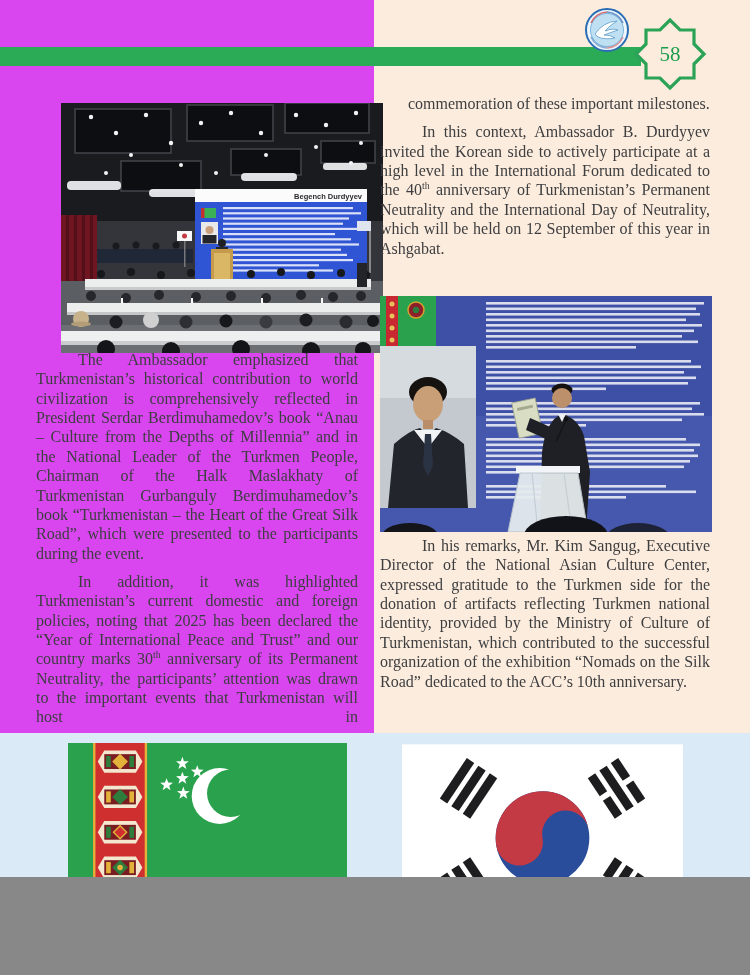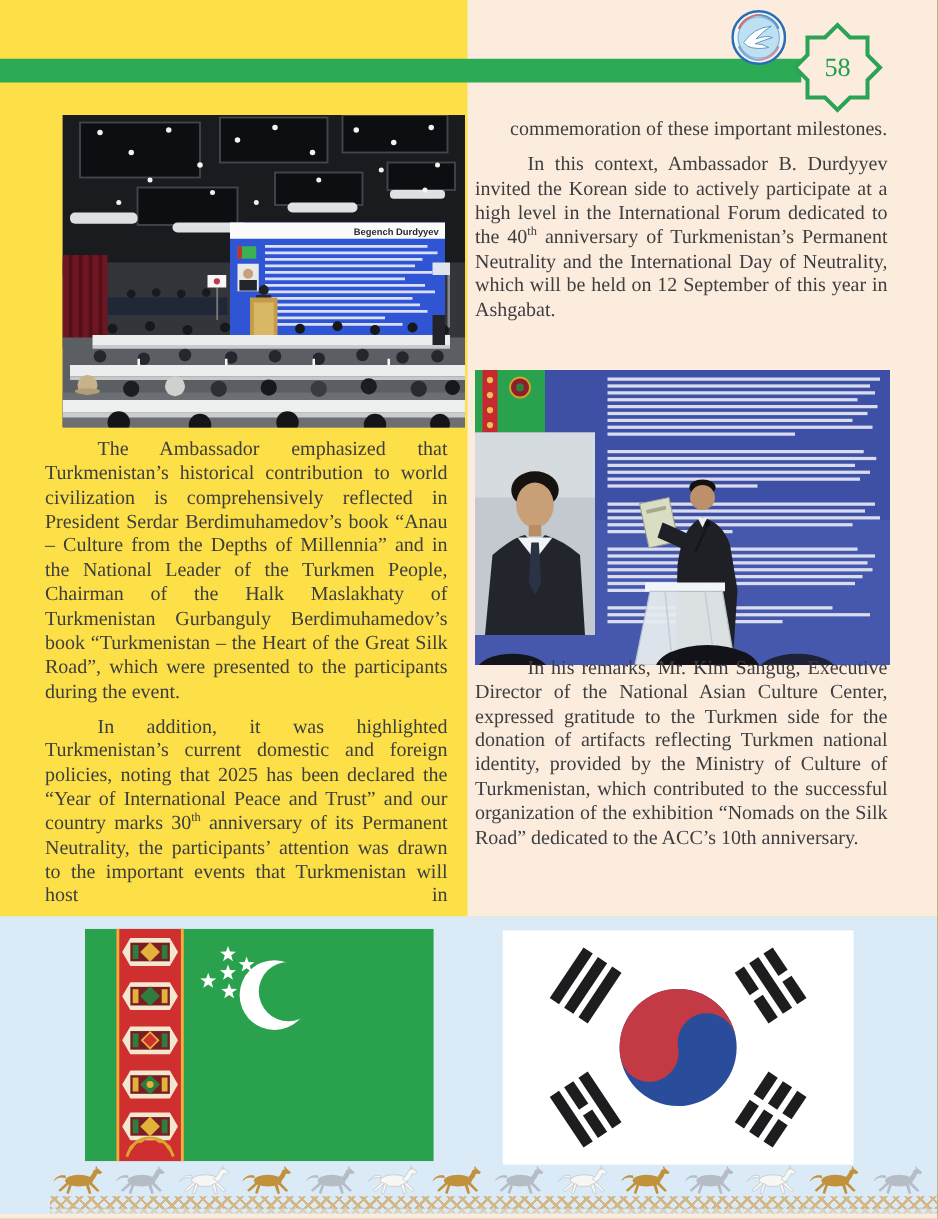--- a/index.html
+++ b/index.html
@@ -1,34 +1,34 @@
 <!DOCTYPE html>
 <html><head>
 <meta charset="utf-8">
 <style>
   html,body{margin:0;padding:0;background:#888;}
-  .page{position:relative;width:750px;height:975px;background:#fde047;overflow:hidden;
+  .page{position:relative;width:750px;height:877px;background:#d946ef;overflow:hidden;
         font-family:"Liberation Serif","DejaVu Serif",serif;}
   .right-panel{position:absolute;left:374px;top:0;width:376px;height:733px;background:#fcecdd;}
   .footer-panel{position:absolute;left:0;top:733px;width:750px;height:242px;background:#daeaf6;}
   .bottom-strip{position:absolute;left:0;top:971px;width:750px;height:4px;background:#fcecdd;}
   .green-bar{position:absolute;left:0;top:47px;width:641px;height:19px;background:#2cab57;}
   .logo{position:absolute;left:585px;top:8px;width:44px;height:44px;}
   .star-badge{position:absolute;left:632px;top:16px;width:76px;height:76px;}
   .star-badge text{font-family:"Liberation Serif",serif;font-size:21px;fill:#1d9e4f;}
   .photo{position:absolute;display:block;}
   .photo svg{display:block;}
   .col{position:absolute;color:#3d3e40;font-size:16px;line-height:1.21;text-align:justify;}
   .col p{margin:0 0 9px 0;text-indent:42px;}
   .col p.no-indent{text-indent:0;margin-left:28px;}
   .col p.cont{text-align-last:justify;}
   sup{font-size:62%;line-height:0;}
   .left-col{left:36px;top:350px;width:322px;}
   .right-col-a{left:380px;top:94px;width:330px;}
-  .right-col-b{left:380px;top:525px;width:330px;}
+  .right-col-b{left:380px;top:536px;width:330px;}
   .flag{position:absolute;display:block;}
   .horse-row{position:absolute;left:40px;top:932px;width:700px;height:26px;display:flex;
              justify-content:space-between;align-items:flex-end;}
   .horse{width:44px;height:26px;flex:0 0 auto;}
   .horse use{fill:currentColor;}
   .h-gold{color:#c2913c;}
   .h-silver{color:#b6bcc6;}
   .h-white{color:#f7f7f3;}
   .h-white use{stroke:#c3c8cf;stroke-width:.5;}
   .zigzag{position:absolute;left:40px;top:957px;width:710px;height:10px;opacity:.75;
@@ -75,21 +75,21 @@
       <path d="M38,29 A18,18 0 0 1 22,40" stroke="#c94040" opacity=".55"></path>
       <path d="M6,29 A18,18 0 0 0 22,40" stroke="#3a6fb0" opacity=".55"></path>
     </g>
   </svg>
 
   <svg class="star-badge" viewBox="0 0 76 76">
     <path d="M72,38 L62,48 L62,62 L48,62 L38,72 L28,62 L14,62 L14,48 L4,38 L14,28 L14,14 L28,14 L38,4 L48,14 L62,14 L62,28 Z" fill="#fcecdd" stroke="#2aa357" stroke-width="3.2"></path>
     <text x="38" y="45" text-anchor="middle">58</text>
   </svg>
 
-  <figure class="photo" style="left:50px;top:92px;width:322px;height:250px;margin:0">
+  <figure class="photo" style="left:50px;top:92px;width:322px;height:250px;margin:11px">
     <svg viewBox="0 0 322 250" width="322" height="250">
       <rect width="322" height="250" fill="#3c3f45"></rect>
       <rect width="322" height="128" fill="#1a1b1f"></rect>
       <g fill="#0d0e11" stroke="#43454c" stroke-width="1.5">
         <rect x="14" y="6" width="96" height="44"></rect>
           <rect x="126" y="2" width="86" height="36"></rect>
         <rect x="224" y="0" width="84" height="30"></rect>
           <rect x="60" y="58" width="80" height="30"></rect>
         <rect x="170" y="46" width="70" height="26"></rect>
           <rect x="260" y="38" width="54" height="22"></rect>

